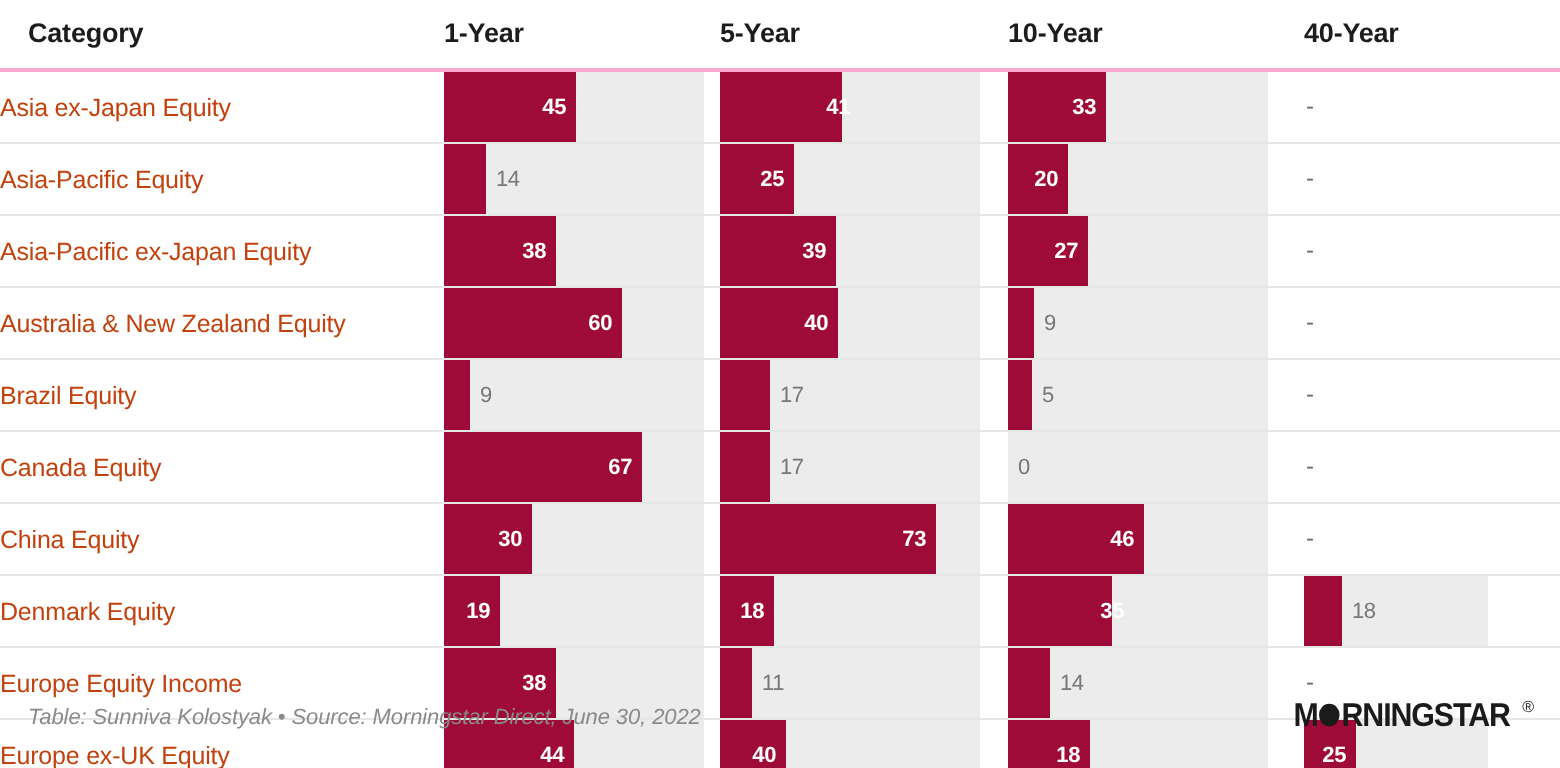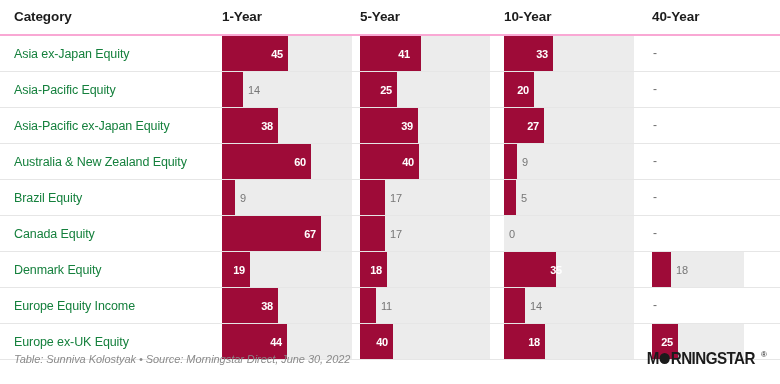--- a/index.html
+++ b/index.html
@@ -51,22 +51,21 @@
 
   tbody td {
     border-bottom: 1px solid #e6e6e6;
     padding: 0;
     height: 30px;
     vertical-align: middle;
   }
 
   td.cat {
     font-size: 12.5px;
-    color: #15803d;
-    padding-left: 14px;
+    color: #c2410c;
     letter-spacing: -0.1px;
     white-space: nowrap;
   }
 
   td.bar-cell { padding-left: 6px; }
   td.bar-cell.y5  { padding-left: 3px; }
   td.bar-cell.y10 { padding-left: 7px; }
   td.bar-cell.y20 { padding-left: 11px; }
 
   .track {
@@ -181,21 +180,21 @@
           <td class="cat">Asia ex-Japan Equity</td>
           <td class="bar-cell y1">
             <div class="track">
               <div class="fill" style="width: 66px;"></div>
               <div class="val-in" style="right: 69px;">45</div>
             </div>
           </td>
           <td class="bar-cell y5">
             <div class="track">
               <div class="fill" style="width: 61px;"></div>
-              <div class="val-in" style="right: 80px;">41</div>
+              <div class="val-in" style="right: 65px;">41</div>
             </div>
           </td>
           <td class="bar-cell y10">
             <div class="track">
               <div class="fill" style="width: 49px;"></div>
               <div class="val-in" style="right: 86px;">33</div>
             </div>
           </td>
           <td class="bar-cell y20">
             <div class="dash">-</div>
@@ -307,20 +306,44 @@
           </td>
           <td class="bar-cell y5">
             <div class="track">
               <div class="fill" style="width: 25px;"></div>
               <div class="val-out" style="left: 30px;">17</div>
             </div>
           </td>
           <td class="bar-cell y10">
             <div class="track">
               <div class="val-out" style="left: 5px;">0</div>
+            </div>
+          </td>
+          <td class="bar-cell y20">
+            <div class="dash">-</div>
+          </td>
+        </tr>
+        <tr>
+          <td class="cat">China Equity</td>
+          <td class="bar-cell y1">
+            <div class="track">
+              <div class="fill" style="width: 44px;"></div>
+              <div class="val-in" style="right: 91px;">30</div>
+            </div>
+          </td>
+          <td class="bar-cell y5">
+            <div class="track">
+              <div class="fill" style="width: 108px;"></div>
+              <div class="val-in" style="right: 27px;">73</div>
+            </div>
+          </td>
+          <td class="bar-cell y10">
+            <div class="track">
+              <div class="fill" style="width: 68px;"></div>
+              <div class="val-in" style="right: 67px;">46</div>
             </div>
           </td>
           <td class="bar-cell y20">
             <div class="dash">-</div>
           </td>
         </tr>
         <tr>
           <td class="cat">Denmark Equity</td>
           <td class="bar-cell y1">
             <div class="track">

